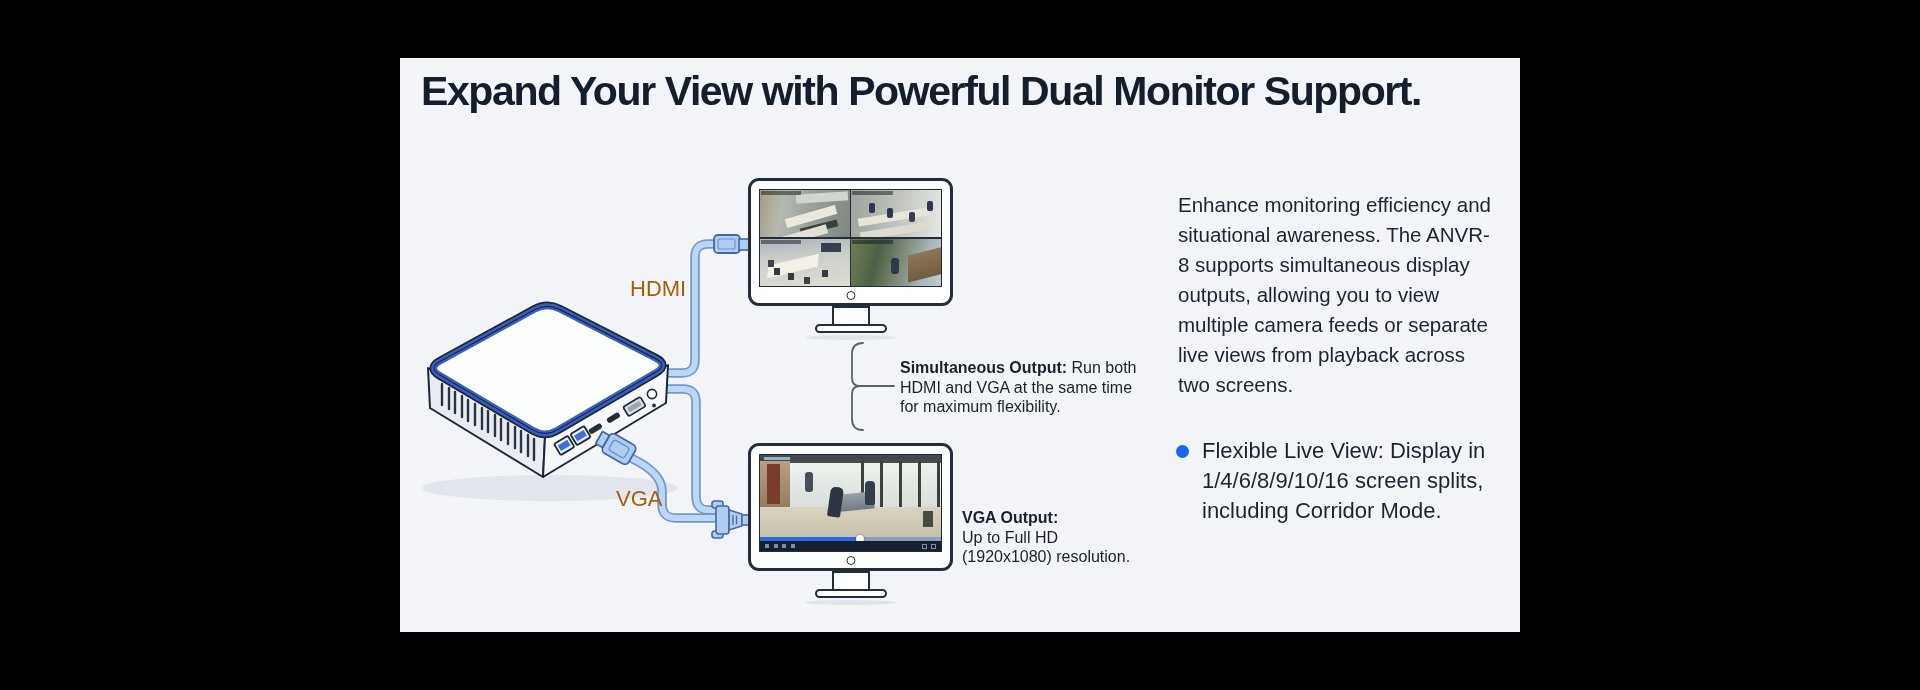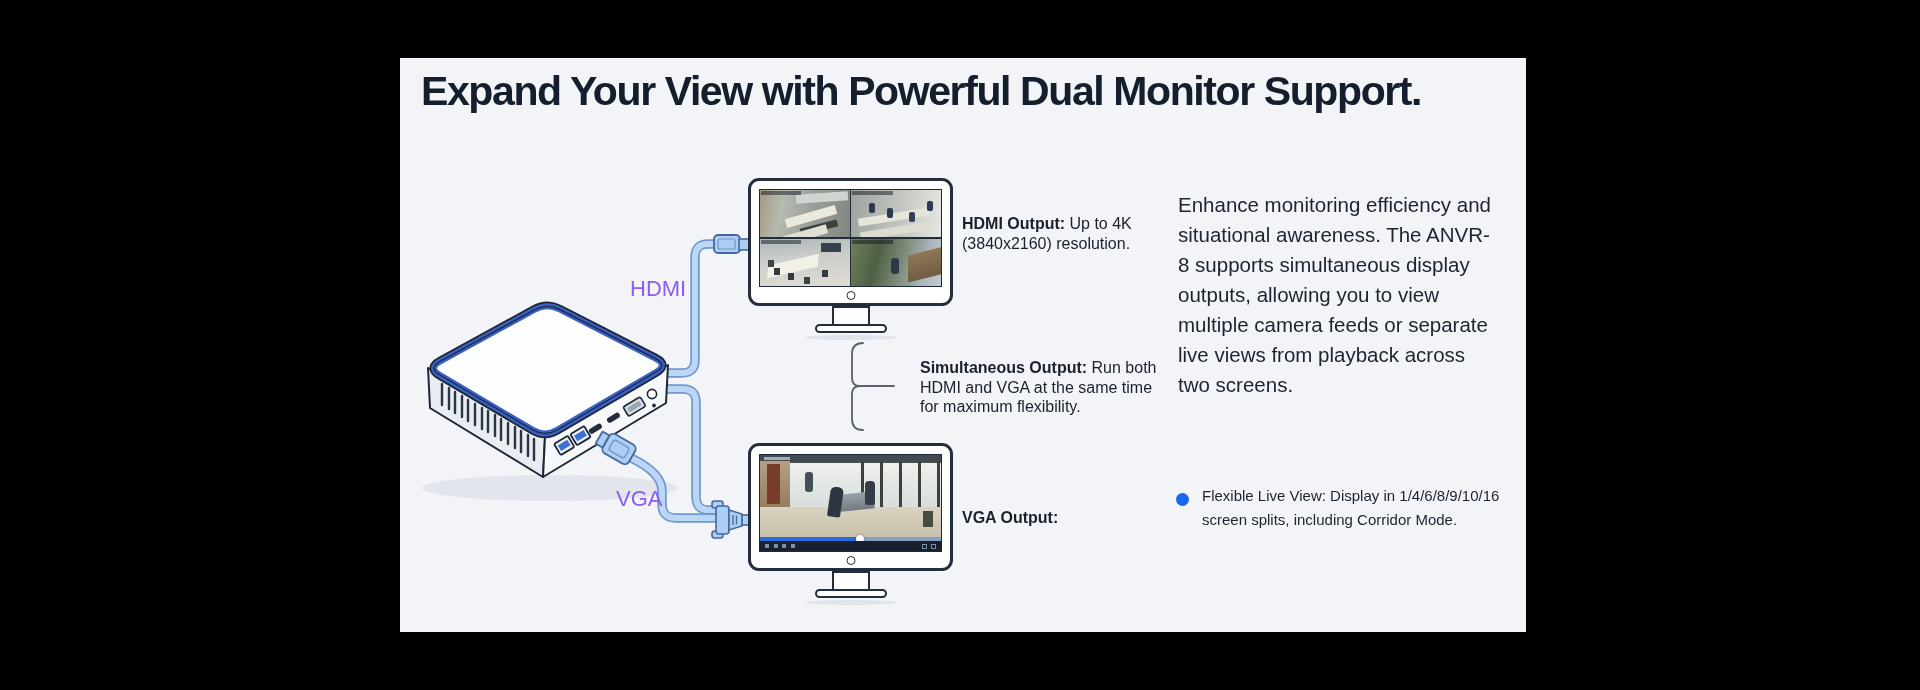--- a/index.html
+++ b/index.html
@@ -1,40 +1,40 @@
 <!DOCTYPE html>
 <html><head>
 <meta charset="utf-8">
 <style>
   html,body{margin:0;padding:0;background:#000;width:1920px;height:690px;overflow:hidden;
     font-family:"Liberation Sans", sans-serif;}
-  .panel{position:absolute;left:400px;top:58px;width:1120px;height:574px;background:#f2f4f7;padding-left:6px;}
+  .panel{position:absolute;left:400px;top:58px;width:1120px;height:574px;background:#f2f4f7;}
   .title{position:absolute;left:21px;top:10px;width:1080px;margin:0;
     font-size:41px;font-weight:700;letter-spacing:-1.4px;color:#151e2c;}
   .diagram-svg{position:absolute;left:0;top:0;width:1120px;height:574px;z-index:1;}
 
   
-  .cable-label{position:absolute;z-index:3;font-size:22px;color:#8b5cf6;}
+  .cable-label{position:absolute;z-index:3;font-size:22px;color:#a16207;}
   .lbl-hdmi{left:230px;top:218px;}
   .lbl-vga{left:216px;top:428px;}
 
   
   .note{position:absolute;z-index:3;font-size:16px;line-height:19.5px;color:#1a212c;}
   .note b{font-weight:700;}
   .note-hdmi{left:562px;top:156px;width:184px;}
-  .note-sim{left:520px;top:300px;width:244px;}
+  .note-sim{left:500px;top:300px;width:244px;}
   .note-vga{left:562px;top:424px;width:184px;margin-top:26px;}
   .note-vga b{display:block;}
 
   
   .desc{position:absolute;left:778px;top:132px;width:318px;z-index:3;
     font-size:20.5px;line-height:30px;color:#1c2430;}
   .desc p{margin:0;}
   .bullet{position:absolute;left:776px;top:378px;width:336px;display:flex;z-index:3;
-    font-size:15px;line-height:24px;color:#1c2430;margin-top:48px;}
+    font-size:22px;line-height:30px;color:#1c2430;}
   .bullet .dot{flex:0 0 13px;width:13px;height:13px;border-radius:50%;background:#1766ee;margin:9px 13px 0 0;}
   .bullet .bt{width:306px;}
 
   
   .monitor{position:absolute;width:205px;z-index:2;}
   .mon-top{left:348px;top:120px;}
   .mon-bot{left:348px;top:385px;}
   .bezel{position:relative;box-sizing:border-box;width:205px;height:128px;background:#fff;
     border:3px solid #232d3b;border-radius:11px;padding:8px 8px 16px;}
   .cam-dot{position:absolute;left:50%;bottom:3.5px;width:7px;height:7px;border:1.7px solid #232d3b;
@@ -253,23 +253,22 @@
       <span class="cam-dot"></span>
     </div>
     <div class="stand-neck"></div>
     <div class="stand-base"></div>
     <div class="stand-shadow"></div>
   </div>
 
   <div class="cable-label lbl-hdmi">HDMI</div>
   <div class="cable-label lbl-vga">VGA</div>
 
-  <div class="note note-hdmi"><b>HDMI Output:</b><span> Up to 4K (3840x2160) resolution.</span></div>
   <div class="note note-sim"><b>Simultaneous Output:</b><span> Run both HDMI and VGA at the same time for maximum flexibility.</span></div>
-  <div class="note note-vga"><b>VGA Output:</b></div>
+  <div class="note note-vga"><b>VGA Output:</b><span>Up to Full HD (1920x1080) resolution.</span></div>
 
   <div class="desc">
     <p>Enhance monitoring efficiency and situational awareness. The ANVR-8 supports simultaneous display outputs, allowing you to view multiple camera feeds or separate live views from playback across two screens.</p>
   </div>
   <div class="bullet">
     <span class="dot"></span>
     <span class="bt">Flexible Live View: Display in 1/4/6/8/9/10/16 screen splits, including Corridor Mode.</span>
   </div>
 
 </div>

